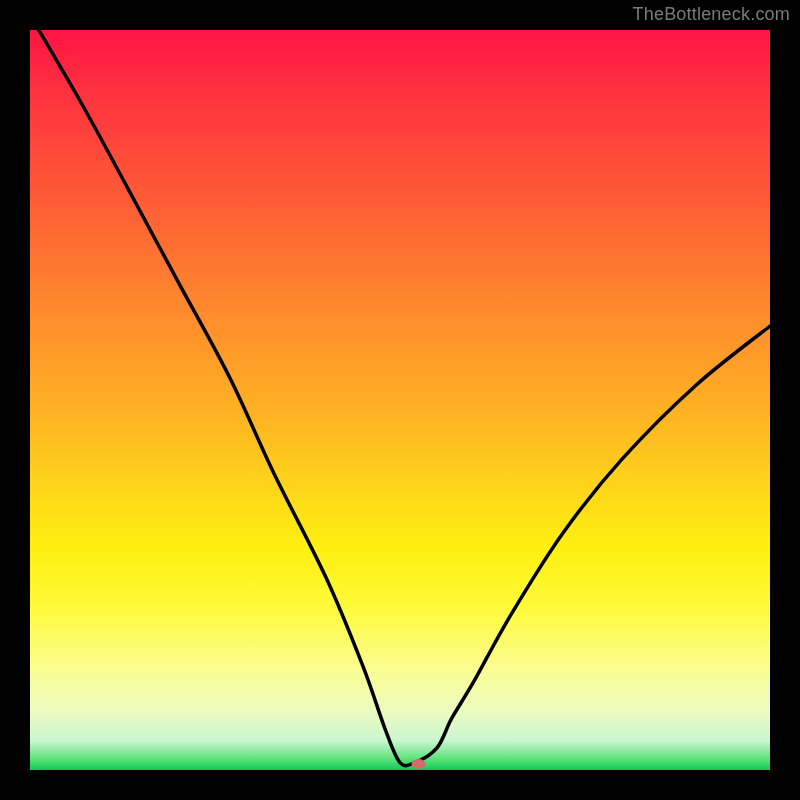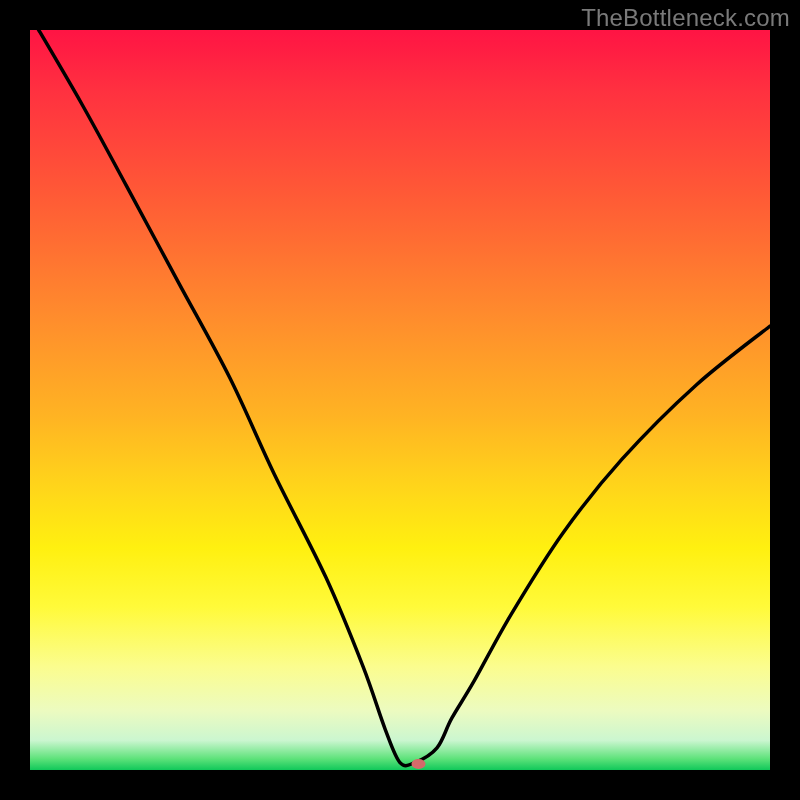--- a/index.html
+++ b/index.html
@@ -45,21 +45,21 @@
     left: 0;
     top: 0;
     width: 740px;
     height: 740px;
   }
   .watermark {
     position: absolute;
     top: 4px;
     right: 10px;
     color: #7a7a7a;
-    font-size: 24px;
+    font-size: 18px;
     font-weight: 500;
     letter-spacing: 0.2px;
   }
 </style>
 </head>
 <body>
 
 <div class="frame">
   <div class="watermark">TheBottleneck.com</div>
 

